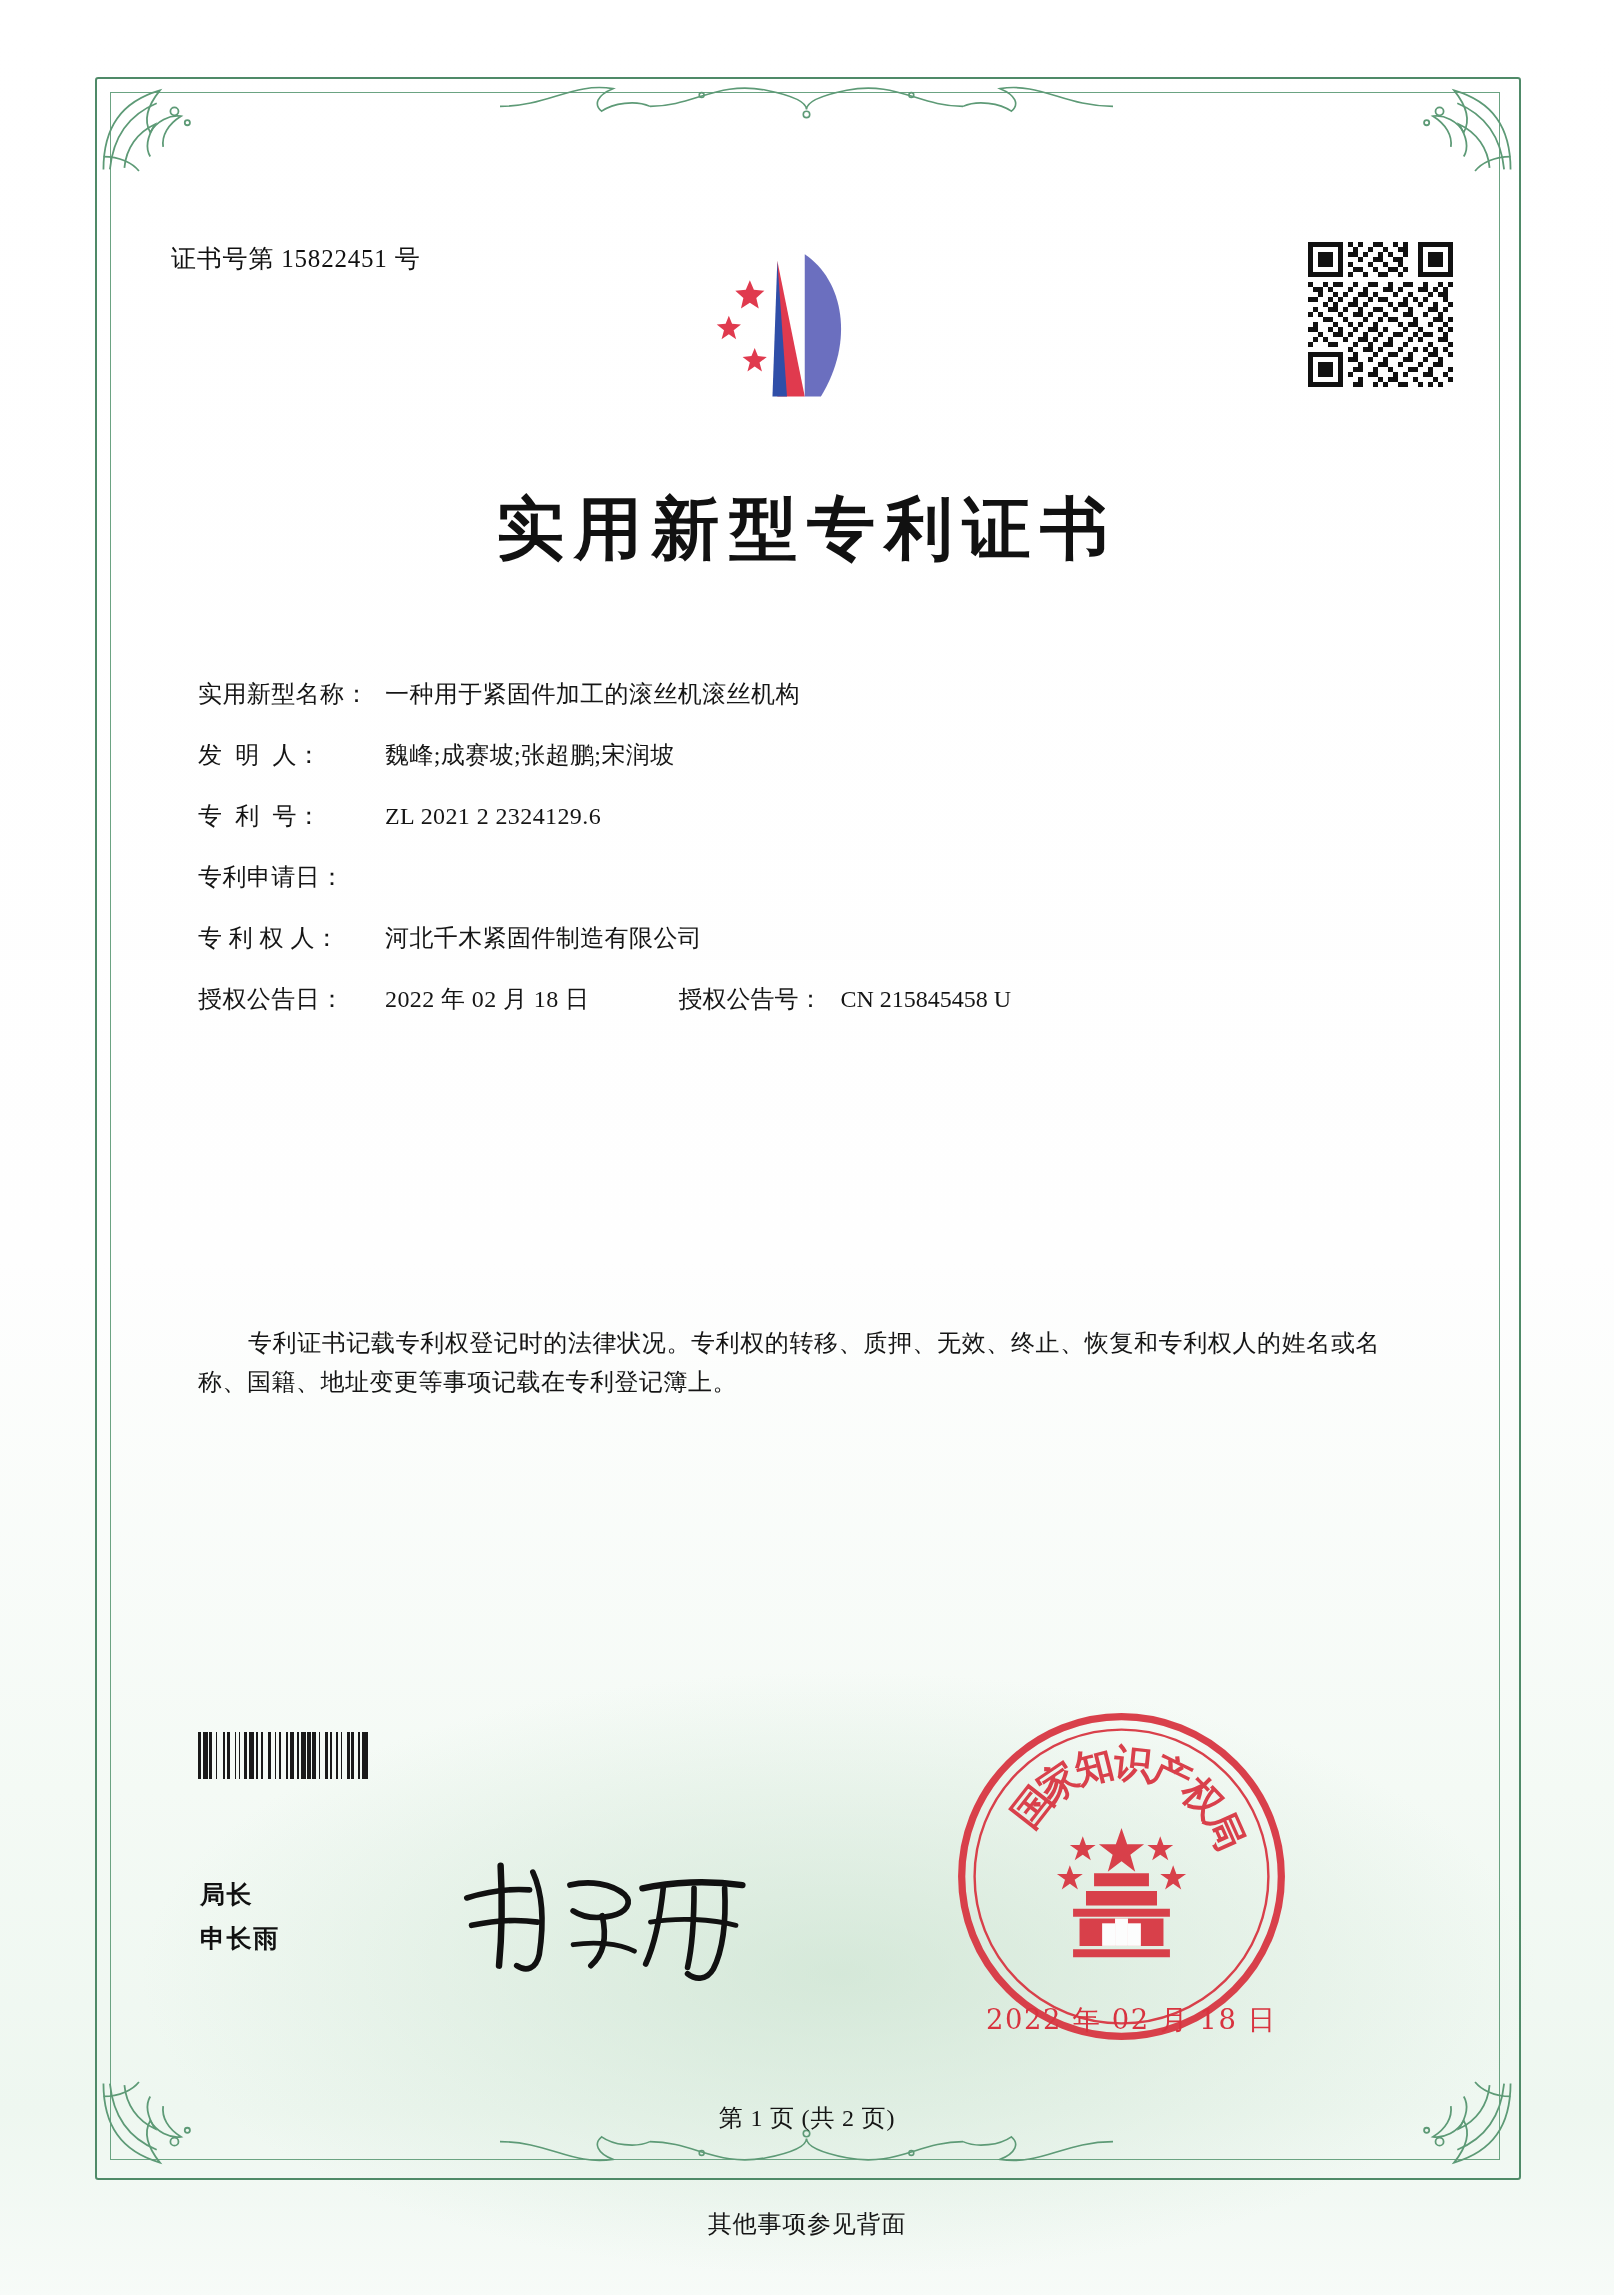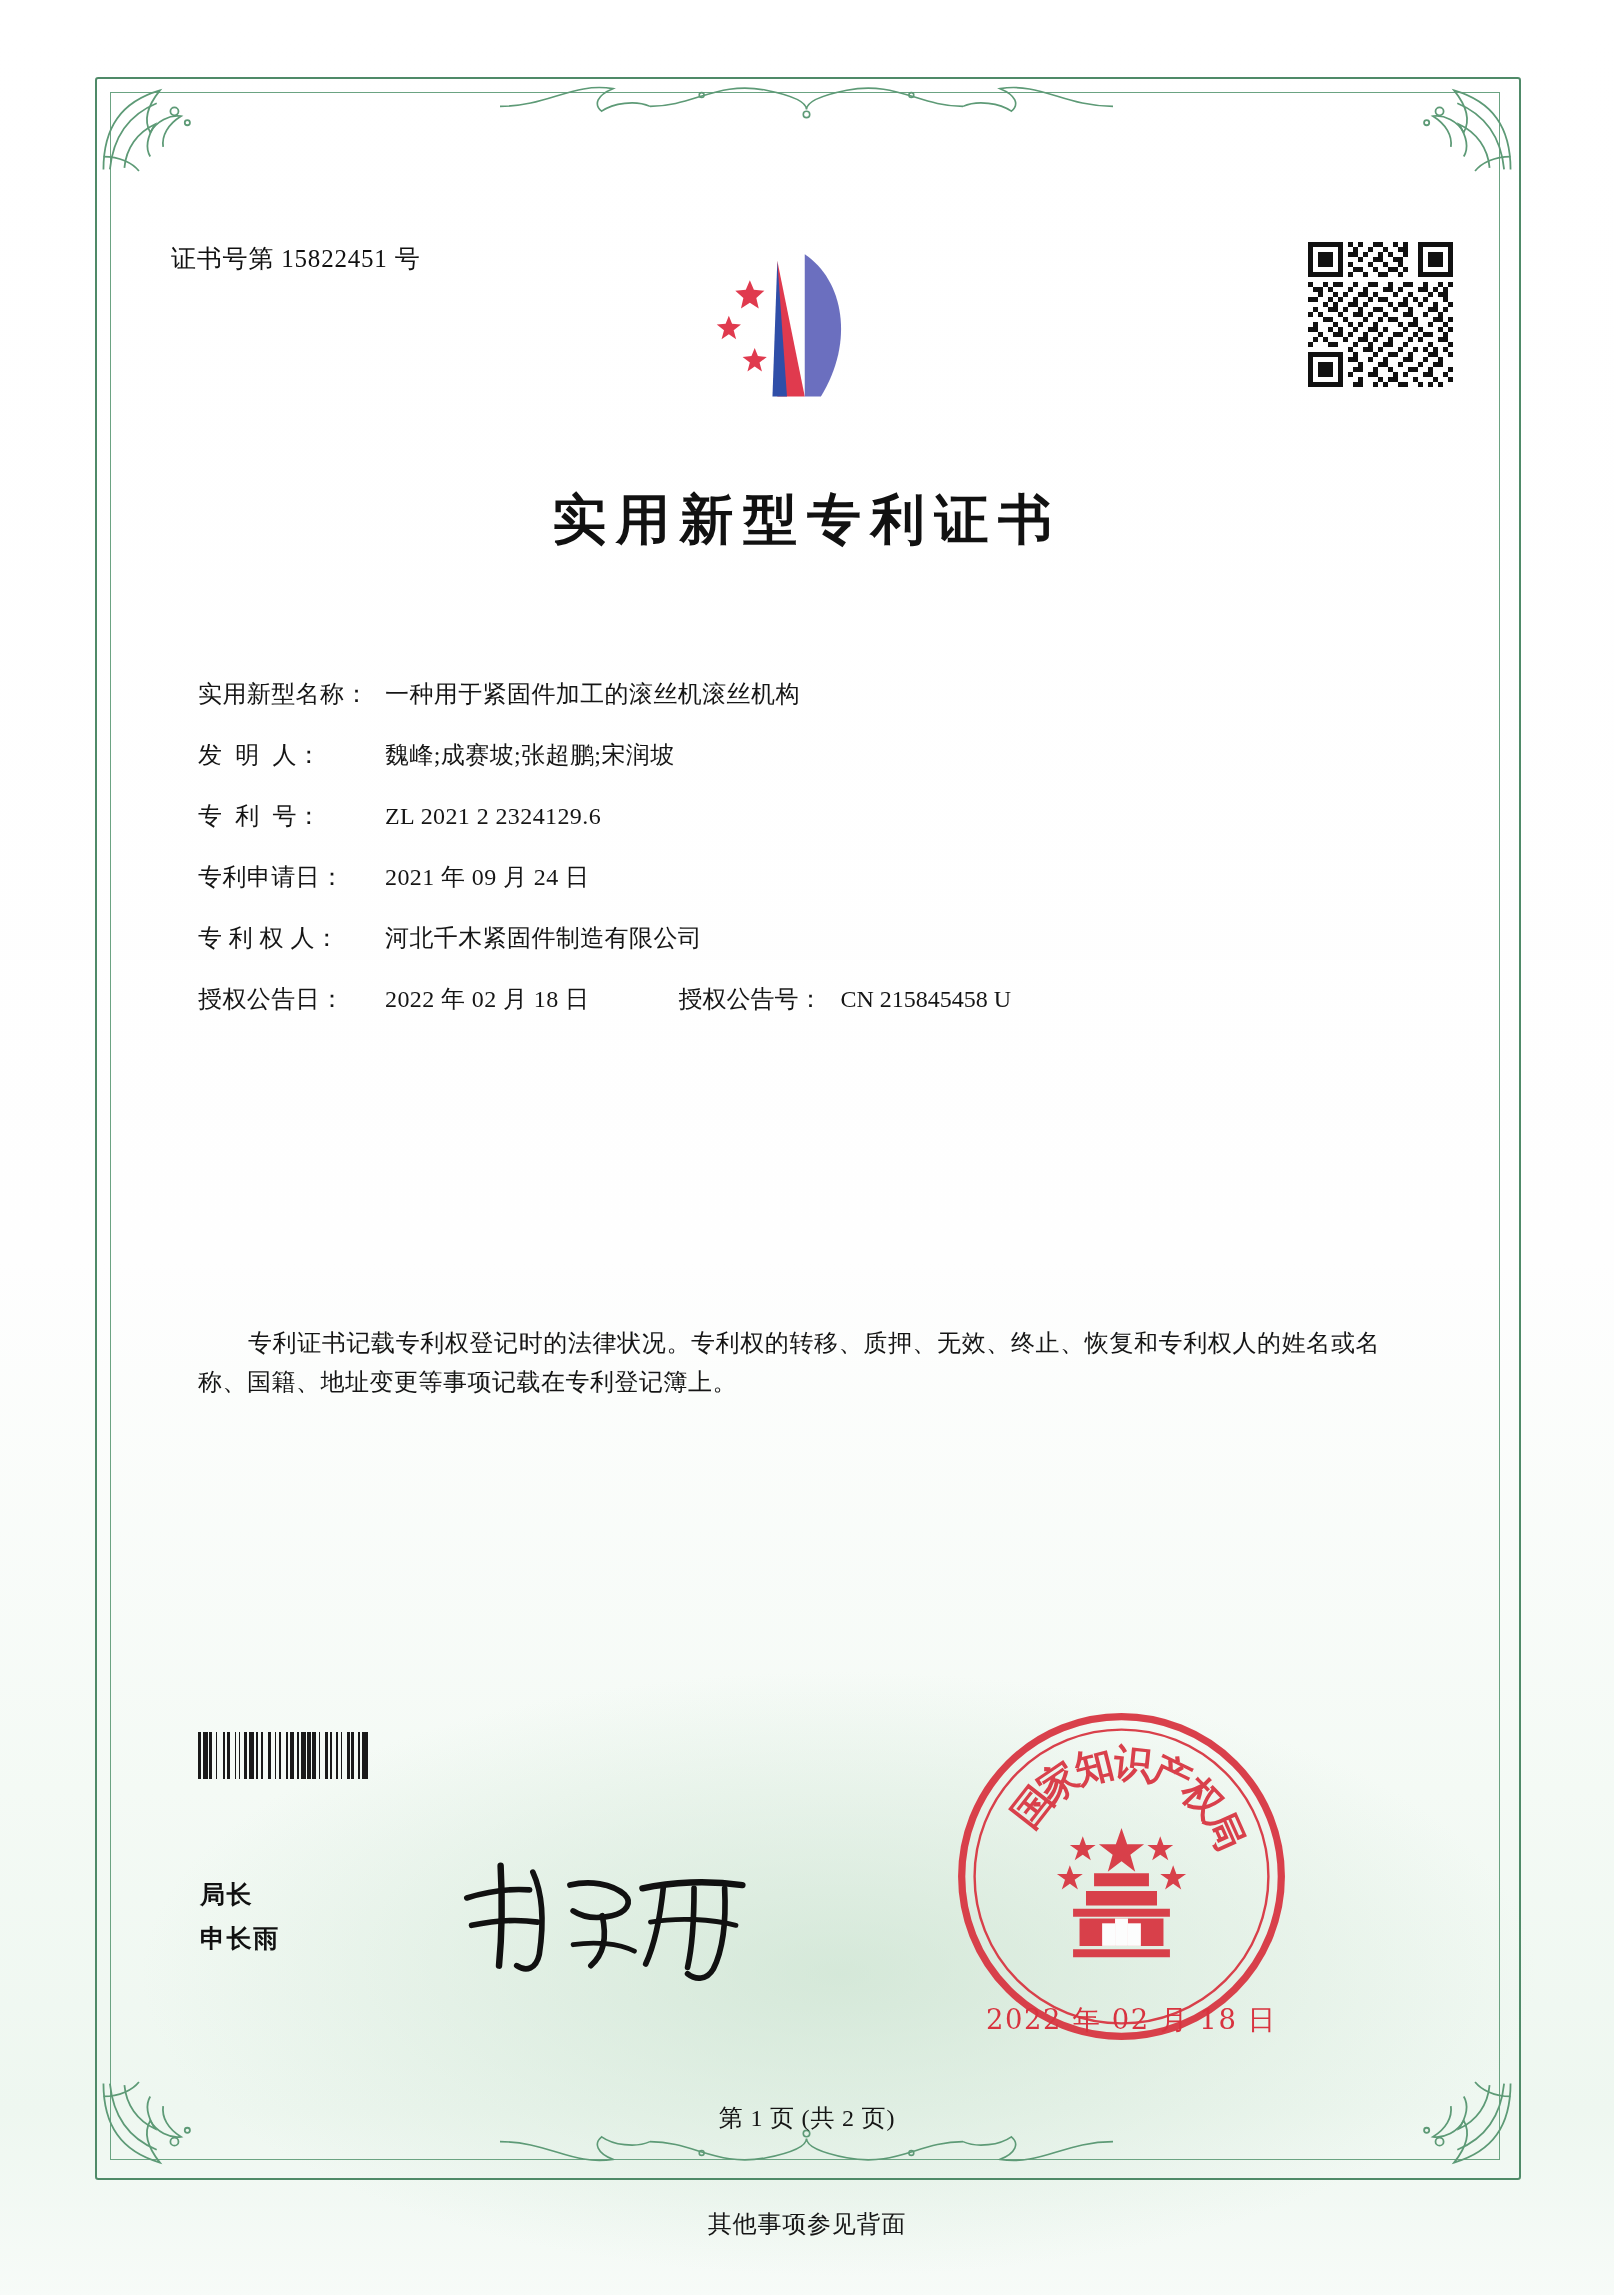--- a/index.html
+++ b/index.html
@@ -82,21 +82,21 @@
     right: 161px; top: 242px;
     width: 145px; height: 145px;
   }
   .qr svg { width: 100%; height: 100%; display: block; }
 
   .title {
     position: absolute;
     left: 0; right: 0;
     top: 484px;
     text-align: center;
-    font-size: 54px;
+    font-size: 68px;
     font-weight: bold;
     letter-spacing: 9.7px;
     color: #111;
     font-family: "DejaVu Serif", "Liberation Serif", serif;
   }
 
   
   .fields {
     position: absolute;
     left: 198px;
@@ -550,21 +550,20 @@
       <div class="field-value">魏峰;成赛坡;张超鹏;宋润坡</div>
     </div>
 
     <div class="field-row">
       <div class="field-label">专  利  号：</div>
       <div class="field-value">ZL 2021 2 2324129.6</div>
     </div>
 
     <div class="field-row">
       <div class="field-label">专利申请日：</div>
-      <div class="field-value">2021 年 09 月 24 日</div>
     </div>
 
     <div class="field-row">
       <div class="field-label">专 利 权 人：</div>
       <div class="field-value">河北千木紧固件制造有限公司</div>
     </div>
 
 
     <div class="field-row dual">
       <div class="field-label">授权公告日：</div>

